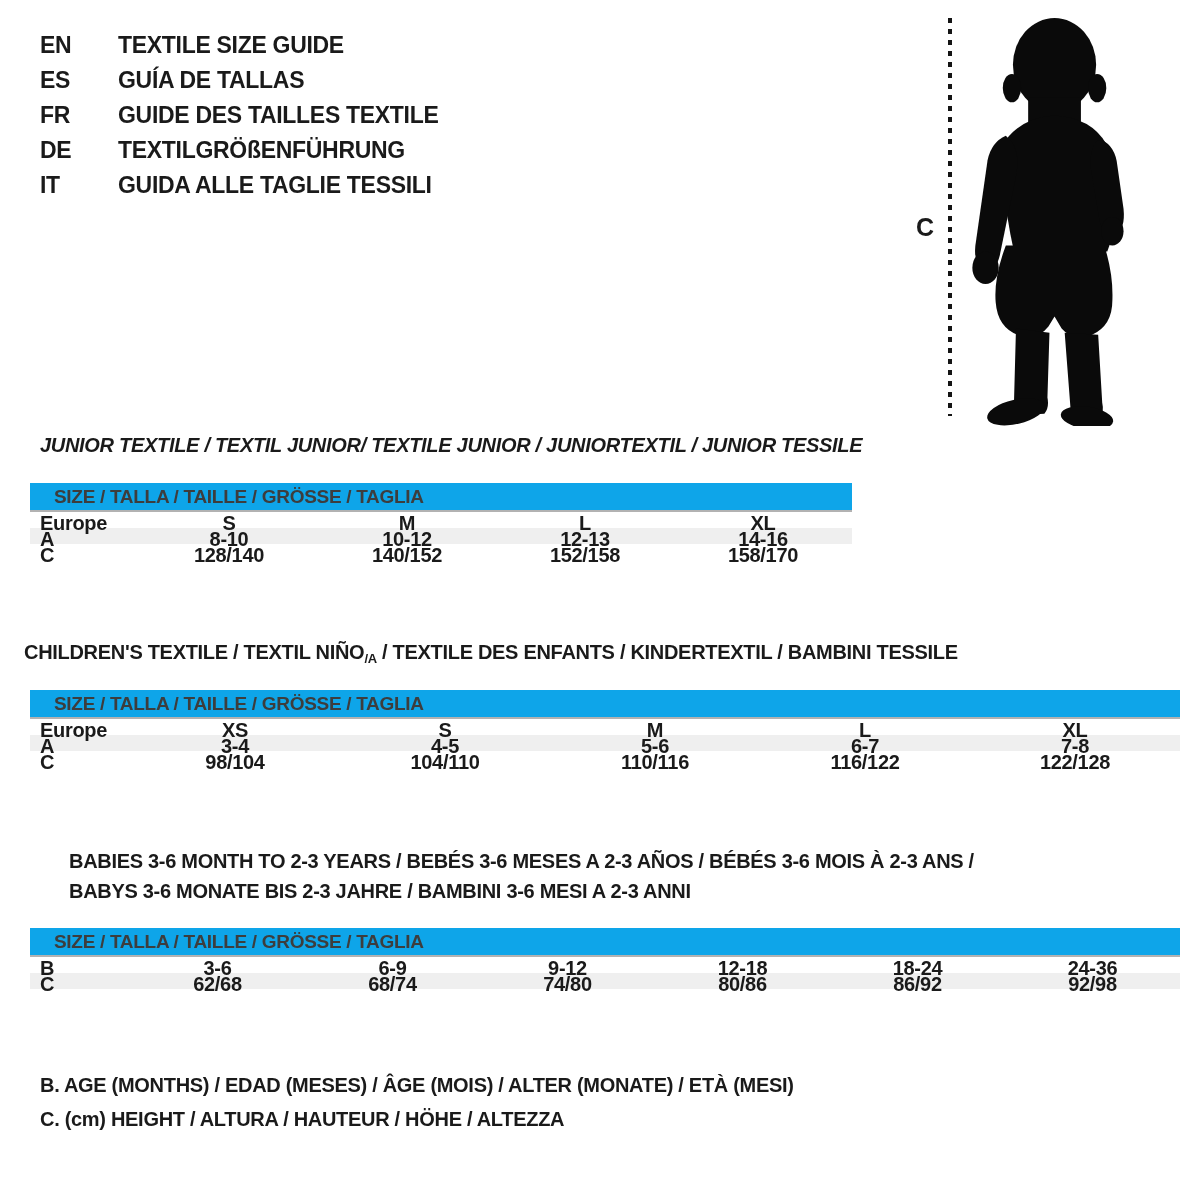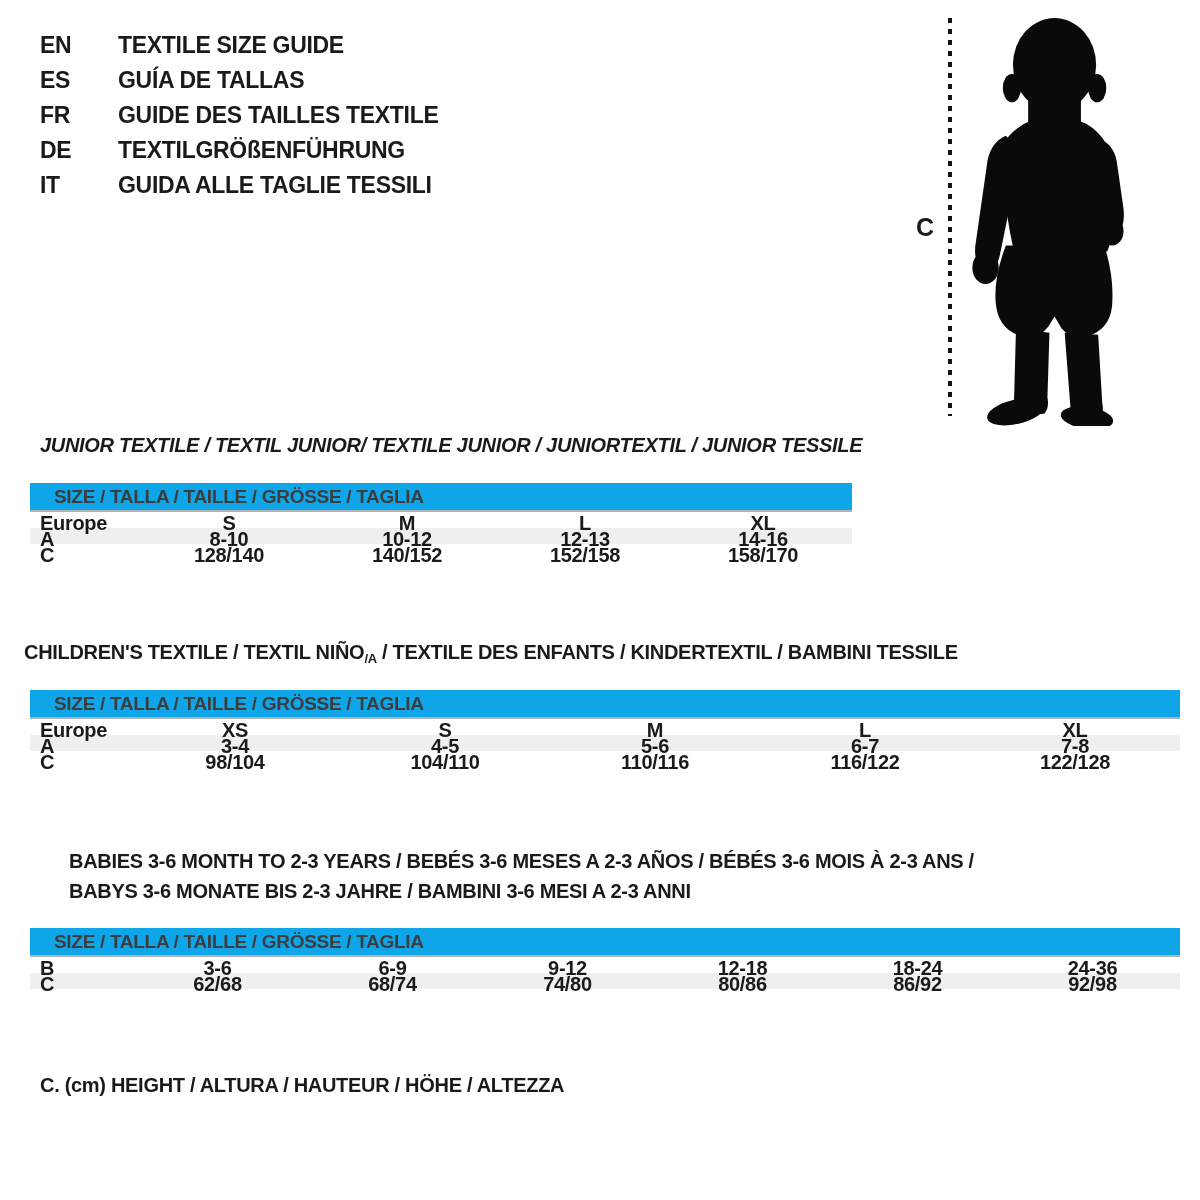--- a/index.html
+++ b/index.html
@@ -152,14 +152,15 @@
     <span class="c">62/68</span>
     <span class="c">68/74</span>
     <span class="c">74/80</span>
     <span class="c">80/86</span>
     <span class="c">86/92</span>
     <span class="c">92/98</span>
   </div>
 </div>
 
 <div class="abs legend">
+  <div class="legend-line">B. AGE (MONTHS) / EDAD (MESES) / ÂGE (MOIS) / ALTER (MONATE) / ETÀ (MESI)</div>
   <div class="legend-line">C. (cm) HEIGHT / ALTURA / HAUTEUR / HÖHE / ALTEZZA</div>
 </div>
 
 </body></html>

